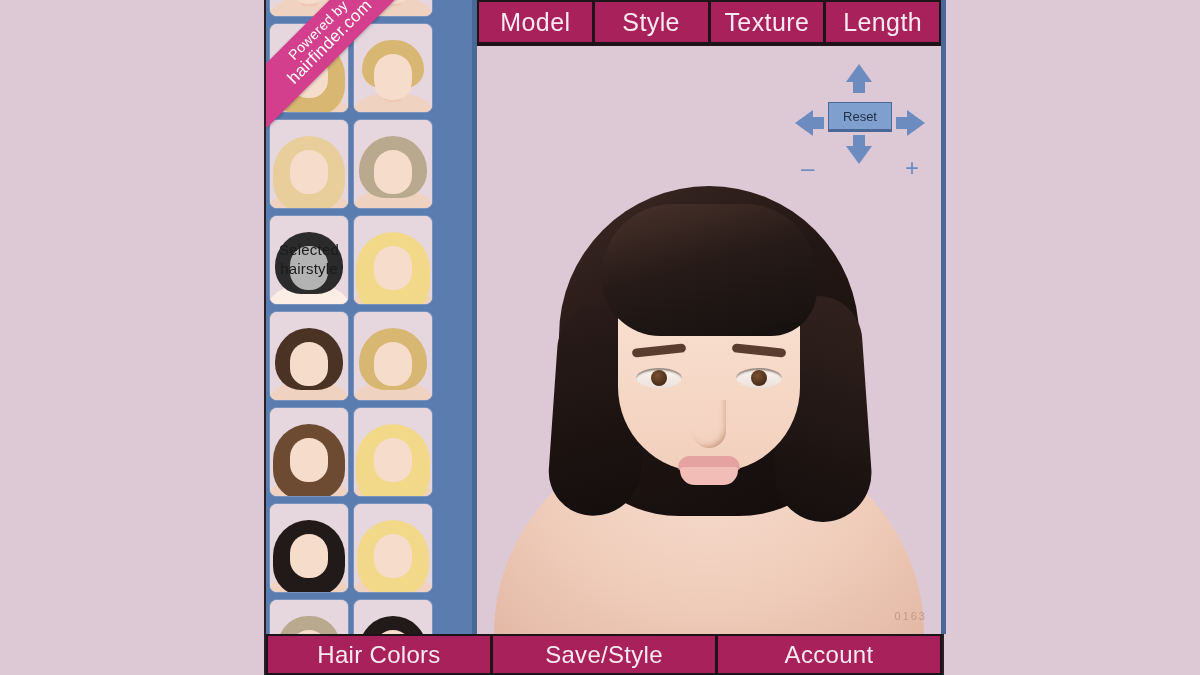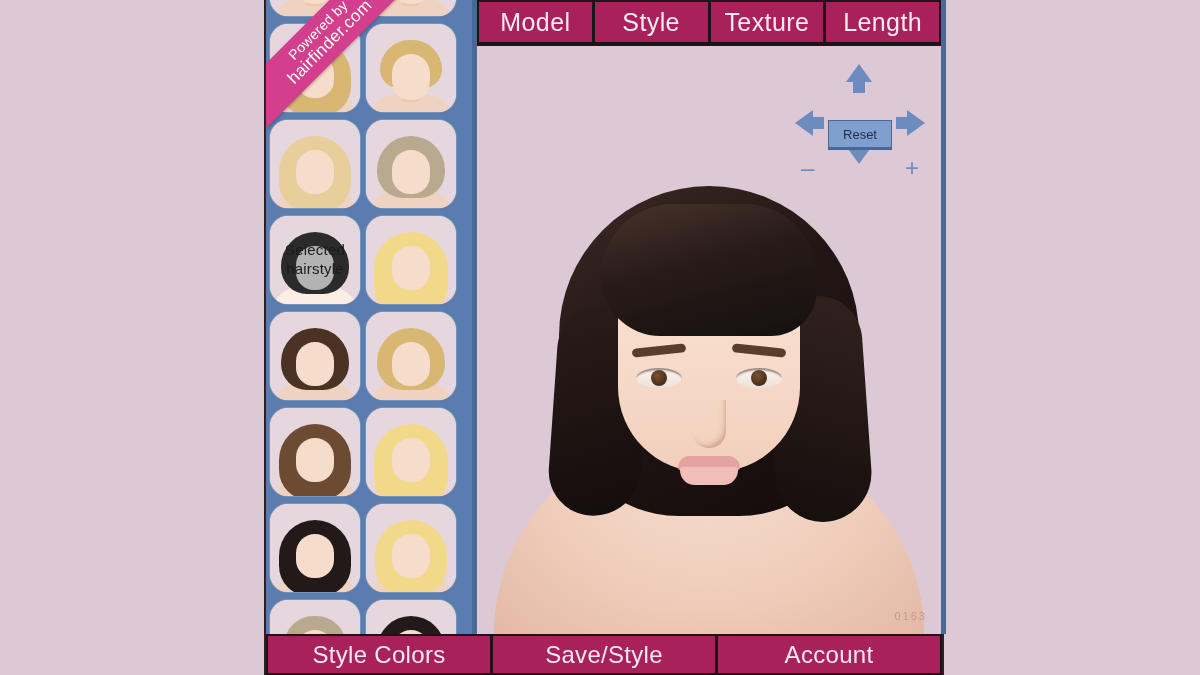--- a/index.html
+++ b/index.html
@@ -48,23 +48,23 @@
     top: -78px;
     width: 206px;
     display: flex;
     flex-wrap: wrap;
     padding: 6px 4px;
     gap: 8px 6px;
   }
 
   .thumb {
     position: relative;
-    width: 90px;
+    width: 78px;
     height: 88px;
-    border-radius: 18px;
+    border-radius: 7px;
     background: #e6d6dd;
     overflow: hidden;
     flex: 0 0 auto;
     box-shadow: 0 0 0 1px rgba(255,255,255,0.18);
   }
 
   
   .p-bg { position: absolute; inset: 0; background: #e6d6dd; }
   .p-shoulders {
     position: absolute; left: 50%; bottom: -16px; transform: translateX(-50%);
@@ -373,21 +373,21 @@
     border-top: 13px solid transparent;
     border-bottom: 13px solid transparent;
     border-left: 18px solid #6c8cc0;
   }
   #arrow-right-stem {
     position: absolute; right: 17px; top: 53px;
     width: 12px; height: 12px; background: #6c8cc0;
   }
   #reset-button {
     position: absolute;
-    left: 33px; top: 56px;
+    left: 33px; top: 38px;
     width: 64px; height: 30px;
     background: #7fa0ce;
     border: 1px solid #4a6896;
     border-bottom: 3px solid #4a6896;
     color: #22304a;
     font-size: 13px;
     display: flex; align-items: center; justify-content: center;
     cursor: pointer;
     font-family: "Liberation Sans", sans-serif;
   }
@@ -657,19 +657,19 @@
           <div id="arrow-right-stem"></div>
           <div id="reset-button">Reset</div>
           <div id="zoom-out">–</div>
           <div id="zoom-in">+</div>
         </div>
 
       </div>
     </div>
 
     <div id="bottom-tabs">
-        <div class="tab">Style Colors</div>
+        <div class="tab">Hair Colors</div>
         <div class="tab">Save/Style</div>
         <div class="tab">Account</div>
       </div>
 
   </div>
 </div>
 
 </body></html>

